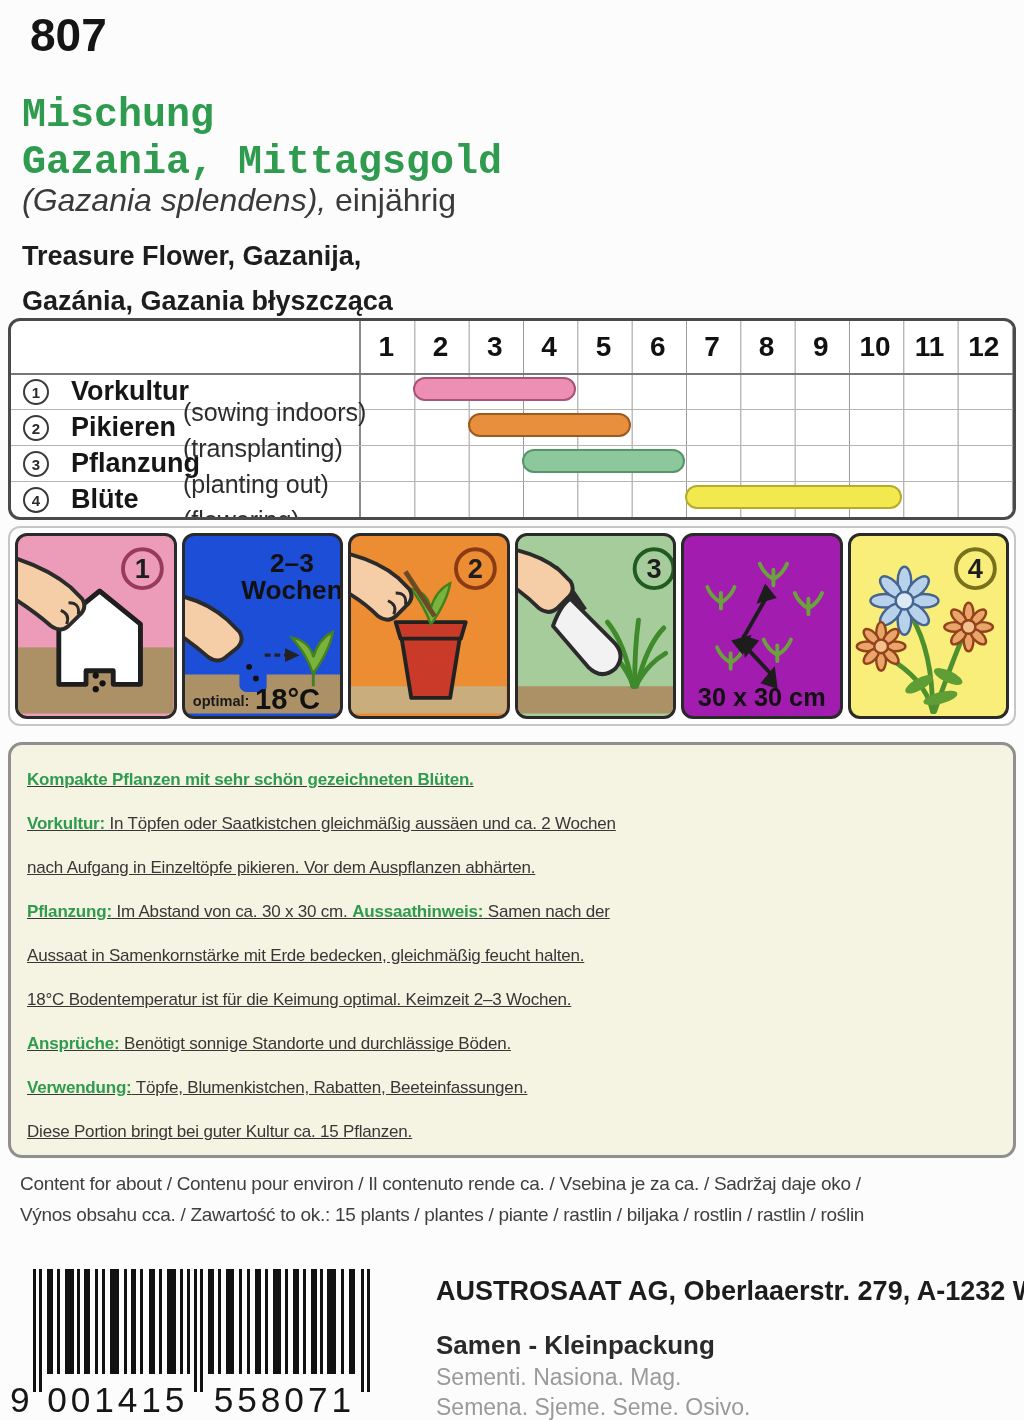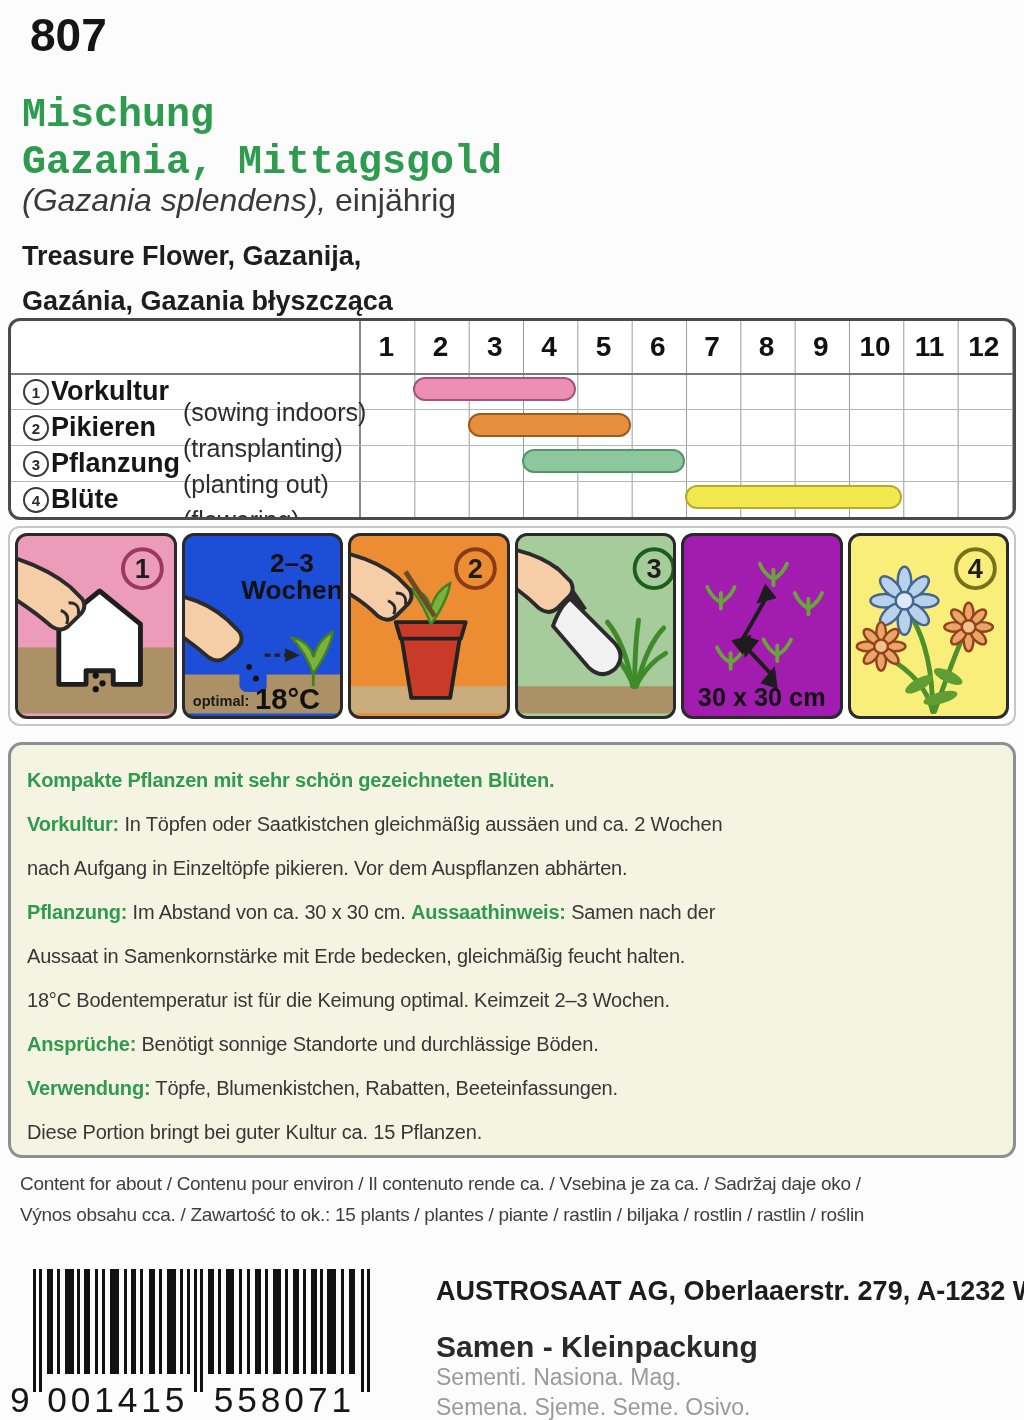--- a/index.html
+++ b/index.html
@@ -18,40 +18,40 @@
             background-image:linear-gradient(to left,#9a9a9a 1px,transparent 1px);
             background-size:calc(100%/12) 100%;}
   .cal-months{position:absolute;left:348px;top:0;width:652px;height:52px;display:flex;}
   .cal-months span{flex:1;text-align:center;font-size:28px;font-weight:bold;color:#111;line-height:52px;}
   .cal-hline{position:absolute;left:0;width:100%;top:52px;border-top:2px solid #777;}
   .cal-row{position:absolute;left:0;width:100%;height:36px;}
   .cal-row + .cal-row{border-top:0;}
   .cal-sep{position:absolute;left:0;width:100%;border-top:1px solid #b5b5b5;}
   .circ{position:absolute;left:12px;top:6px;width:22px;height:22px;border:2px solid #3a3a3a;border-radius:50%;
         font-size:15px;font-weight:bold;color:#2a2a2a;display:flex;align-items:center;justify-content:center;}
-  .cal-de{position:absolute;left:40px;top:3px;font-size:27px;font-weight:bold;color:#161616;}
+  .cal-de{position:absolute;left:60px;top:3px;font-size:27px;font-weight:bold;color:#161616;}
   .cal-en{position:absolute;left:172px;top:5px;font-size:25px;color:#2d2d2d;margin-top:20px;}
   .cal-track{position:absolute;left:348px;top:0;width:652px;height:100%;}
   .bar{position:absolute;top:4px;height:24px;border:2px solid #888;border-radius:14px;box-sizing:border-box;}
   
   .picto{position:absolute;left:8px;top:526px;width:1008px;height:200px;background:#fff;border:2px solid #c6c6c6;
          border-radius:12px;box-sizing:border-box;display:flex;gap:5px;padding:5px;}
   .panel{flex:1;border:3px solid #2a2a2a;border-radius:12px;overflow:hidden;position:relative;}
   .panel svg{position:absolute;left:0;top:0;width:100%;height:100%;}
   
   .descbox{position:absolute;left:8px;top:742px;width:1008px;height:416px;background:#f5f3e1;
            border:3px solid #8f8f8f;border-radius:14px;box-sizing:border-box;padding:13px 16px;overflow:hidden;}
-  .bl{white-space:pre;font-size:20px;line-height:44px;color:#373737;letter-spacing:-0.2px;}
+  .bl{white-space:pre;font-size:17px;line-height:44px;color:#373737;letter-spacing:-0.2px;text-decoration:underline;}
   .bl .g{color:#2e9b4f;font-weight:bold;}
   
   .note{position:absolute;left:20px;top:1168px;font-size:19px;color:#3f3f3f;line-height:31px;white-space:pre;letter-spacing:-0.3px;}
   
   .barcode{position:absolute;left:8px;top:1268px;width:392px;height:150px;}
   .addr{position:absolute;left:436px;top:1276px;font-size:27px;font-weight:bold;color:#1c1c1c;white-space:pre;}
-  .pack{position:absolute;left:436px;top:1330px;font-size:30px;font-weight:bold;color:#2a2a2a;white-space:pre;}
+  .pack{position:absolute;left:436px;top:1330px;font-size:26px;font-weight:bold;color:#2a2a2a;white-space:pre;}
   .langs{position:absolute;left:436px;top:1362px;font-size:23px;color:#9a9a9a;line-height:30px;white-space:pre;}
 </style>
 </head>
 <body>
 
 <div class="sheet">
 
   <div class="code">807</div>
 
   <div class="title"><span>Mischung</span><br><span>Gazania, Mittagsgold</span></div>

